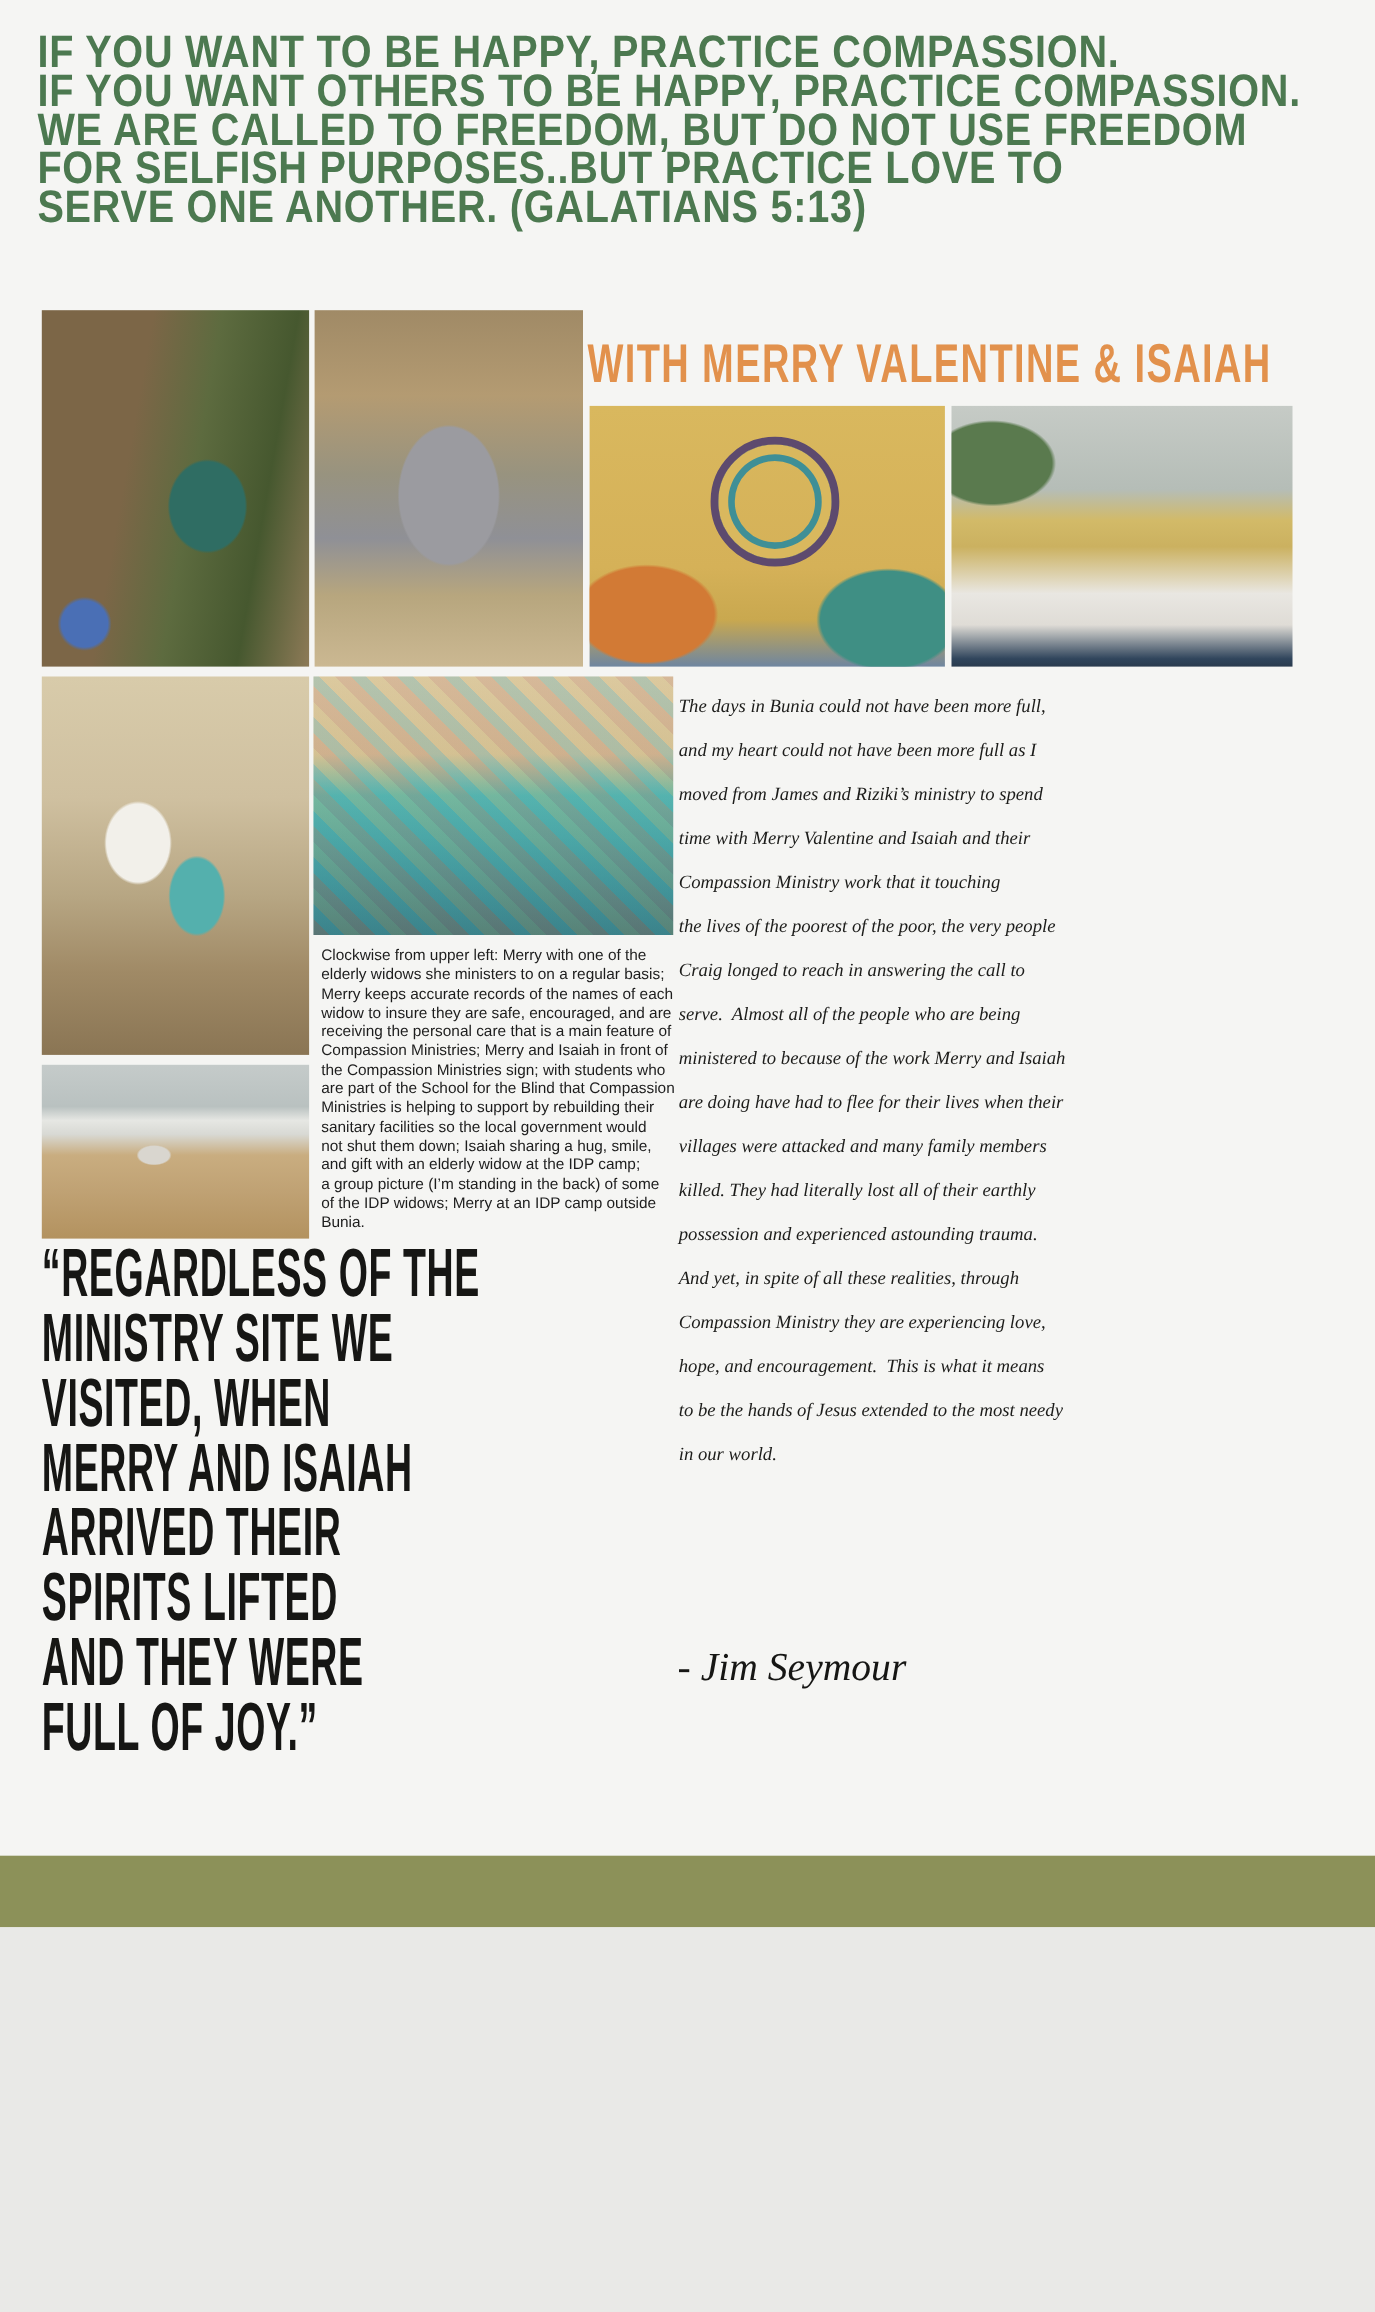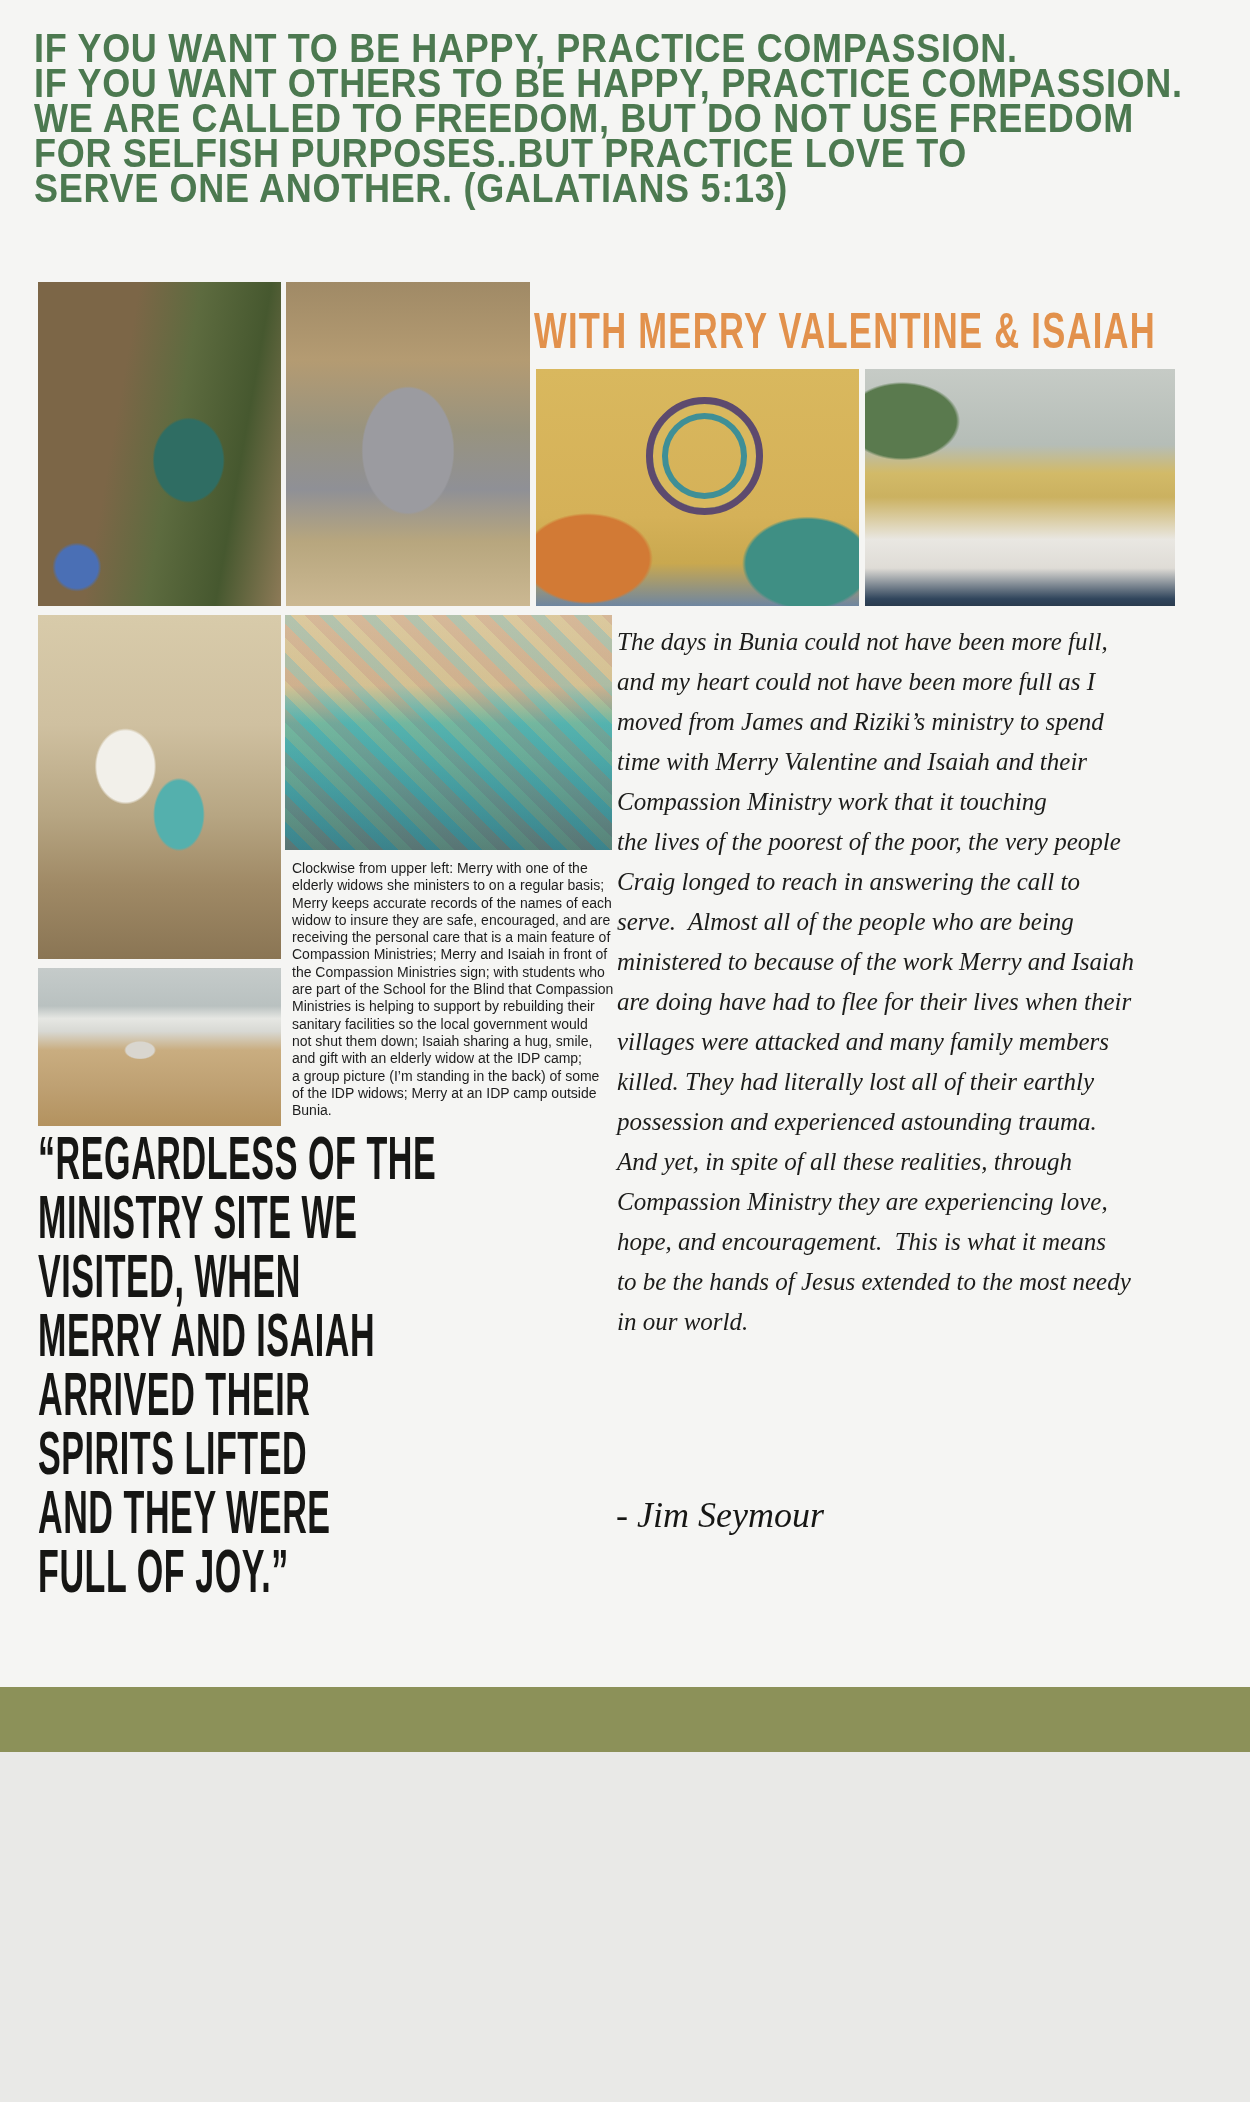--- a/index.html
+++ b/index.html
@@ -35,21 +35,21 @@
     font-size:62px;line-height:59px;
     letter-spacing:1px;
     color:#161614;
     transform:scaleX(0.55);
   }
   
   .article{
     left:617px;top:622px;width:545px;
     font-family:"Liberation Serif",serif;
     font-style:italic;
-    font-size:25px;line-height:40px;
+    font-size:17px;line-height:40px;
     color:#1c1c1a;
     white-space:pre;
   }
   .quote-right{
     left:616px;top:1368px;width:570px;
     font-family:"Liberation Serif",serif;
     font-style:italic;
     font-size:36px;line-height:59px;
     color:#161614;
     white-space:pre;

